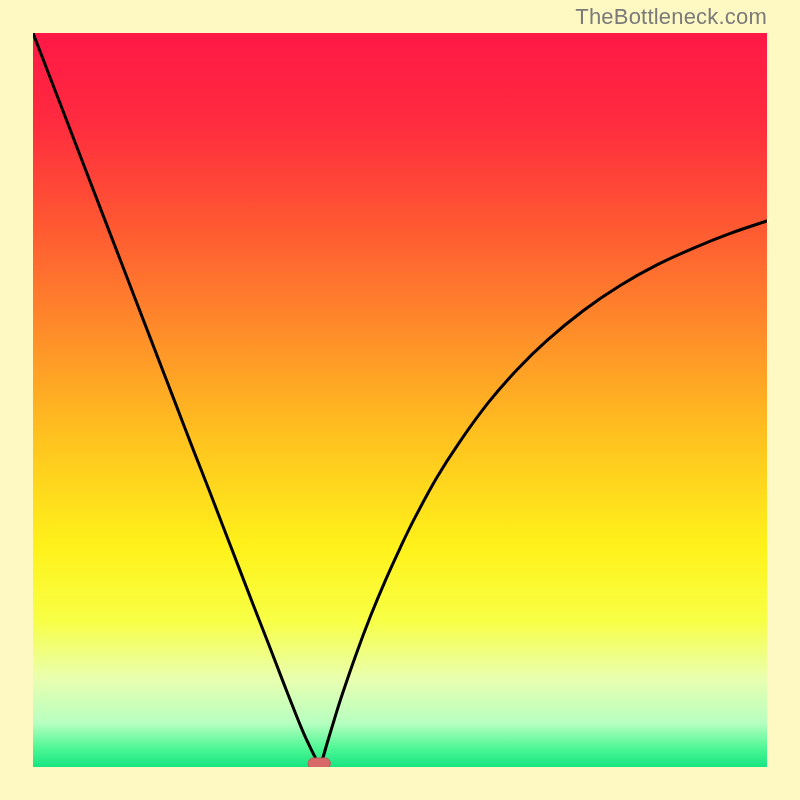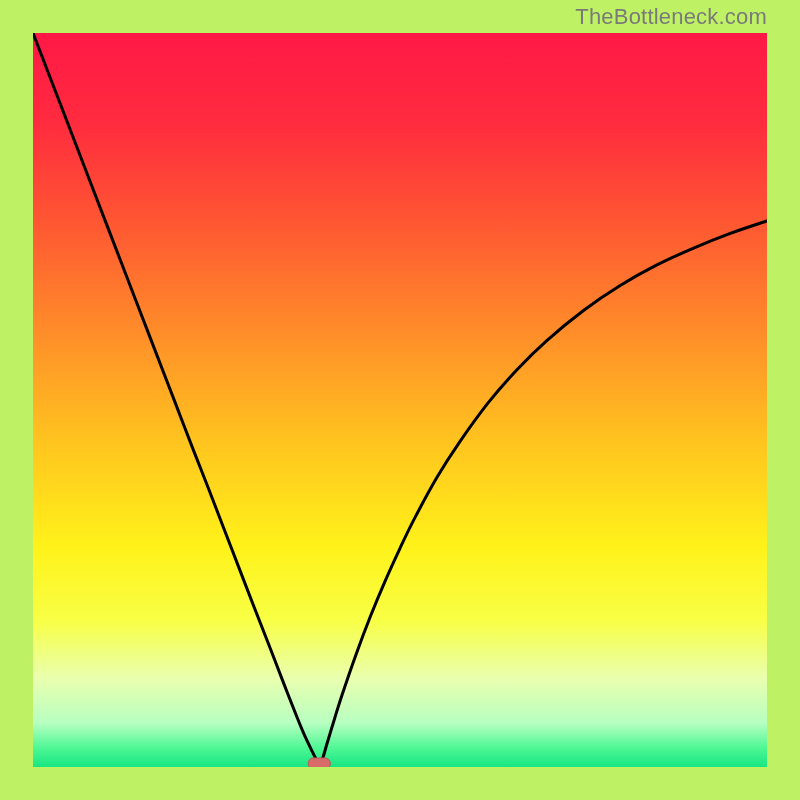--- a/index.html
+++ b/index.html
@@ -10,21 +10,21 @@
     background: #000;
     overflow: hidden;
     font-family: Arial, Helvetica, sans-serif;
   }
   .frame {
     position: absolute;
     top: 0;
     left: 0;
     width: 800px;
     height: 800px;
-    background: #bef264;
+    background: #fef9c3;
   }
   .plot-area {
     position: absolute;
     top: 33px;
     left: 33px;
     width: 734px;
     height: 734px;
     overflow: hidden;
   }
   .attribution {

